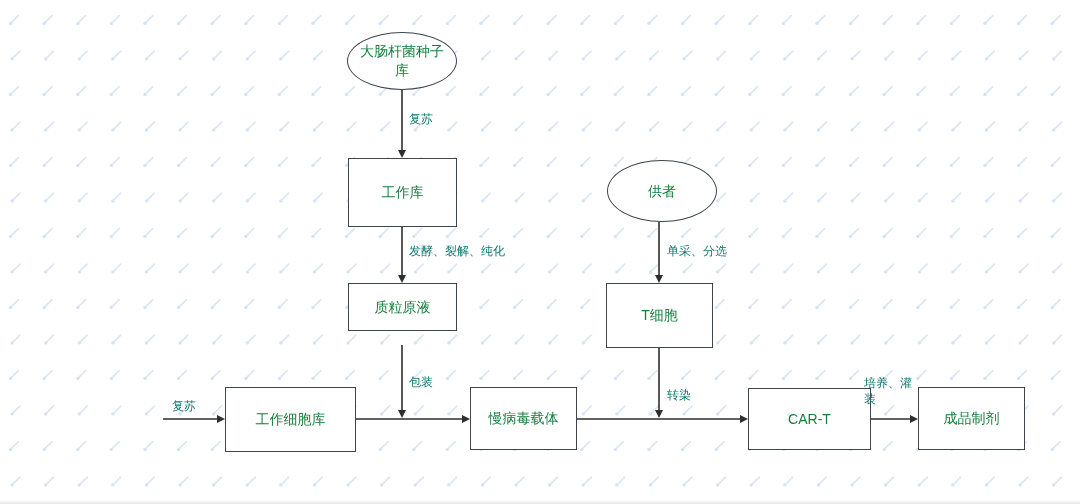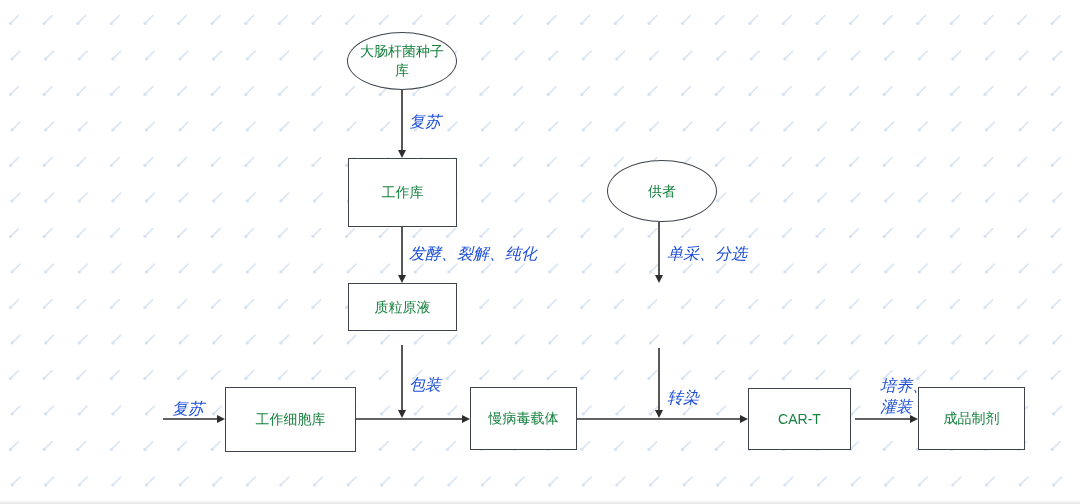--- a/index.html
+++ b/index.html
@@ -20,28 +20,27 @@
     display:flex;align-items:center;justify-content:center;
     text-align:center;
     color:#15803d;
     font-size:14px;
     line-height:1.35;
   }
   .node.ellipse{border-radius:50%;}
   .node-label{display:block;padding:0 8px;}
   .edge-label{
     position:absolute;
-    color:#1d4ed8;
-    font-size:16px;
+    color:#0f766e;
+    font-size:12px;
     line-height:1.3;
     white-space:nowrap;
     background:transparent;
-    font-style:italic;
   }
-  .edge-label.wrap{white-space:normal;margin-left:16px;}
+  .edge-label.wrap{white-space:normal;}
   .bottom-edge{
     position:absolute;left:0;bottom:0;width:100%;height:4px;
     background:linear-gradient(to bottom, rgba(0,0,0,0), rgba(0,0,0,0.10));
     pointer-events:none;
   }
 </style>
 </head>
 <body>
 
 <div class="stage">
@@ -544,31 +543,34 @@
   </div>
 
   <div class="node rect" style="left:348px;top:283px;width:109px;height:48px">
     <span class="node-label">质粒原液</span>
   </div>
 
   <div class="node ellipse" style="left:607px;top:160px;width:110px;height:62px">
     <span class="node-label">供者</span>
   </div>
 
+  <div class="node rect" style="left:606px;top:283px;width:107px;height:65px">
+    <span class="node-label">T细胞</span>
+  </div>
 
 
   <div class="node rect" style="left:225px;top:387px;width:131px;height:65px">
     <span class="node-label">工作细胞库</span>
   </div>
 
   <div class="node rect" style="left:470px;top:387px;width:107px;height:63px">
     <span class="node-label">慢病毒载体</span>
   </div>
 
-  <div class="node rect" style="left:748px;top:388px;width:103px;height:62px">
+  <div class="node rect" style="left:748px;top:388px;width:123px;height:62px">
     <span class="node-label">CAR-T</span>
   </div>
 
   <div class="node rect" style="left:918px;top:387px;width:107px;height:63px">
     <span class="node-label">成品制剂</span>
   </div>
 
   <div class="edge-label" style="left:409px;top:112px">复苏</div>
 
   <div class="edge-label" style="left:409px;top:244px">发酵、裂解、纯化</div>

